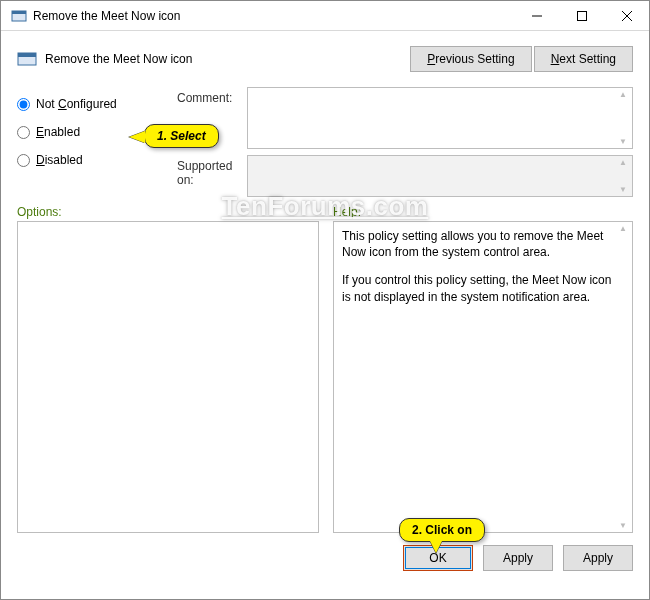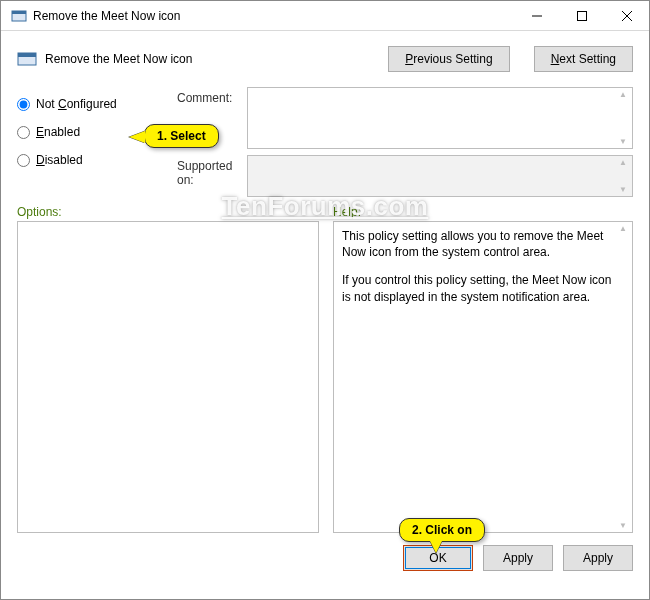--- a/index.html
+++ b/index.html
@@ -54,21 +54,21 @@
     margin-right: 8px;
     display: inline-flex;
     align-items: center; justify-content: center;
   }
   .header-row .setting-title {
     flex: 1;
     color: #000;
   }
   .nav-btns {
     display: flex;
-    gap: 24px;
+    gap: 2px;
   }
   .btn {
     background: #e1e1e1;
     border: 1px solid #adadad;
     padding: 5px 16px;
     font-family: inherit;
     font-size: 12px;
     cursor: pointer;
     min-width: 70px;
     text-align: center;
@@ -174,20 +174,21 @@
     z-index: 10;
   }
   .callout::after {
     content: "";
     position: absolute;
     width: 0; height: 0;
   }
   .callout.c1 {
     left: 143px;
     top: 123px;
+    font-style: italic;
   }
   .callout.c1::after {
     left: -16px;
     top: 6px;
     border-top: 6px solid transparent;
     border-bottom: 6px solid transparent;
     border-right: 16px solid #fff200;
     filter: drop-shadow(-1px 0 0 #333);
   }
   .callout.c2 {

